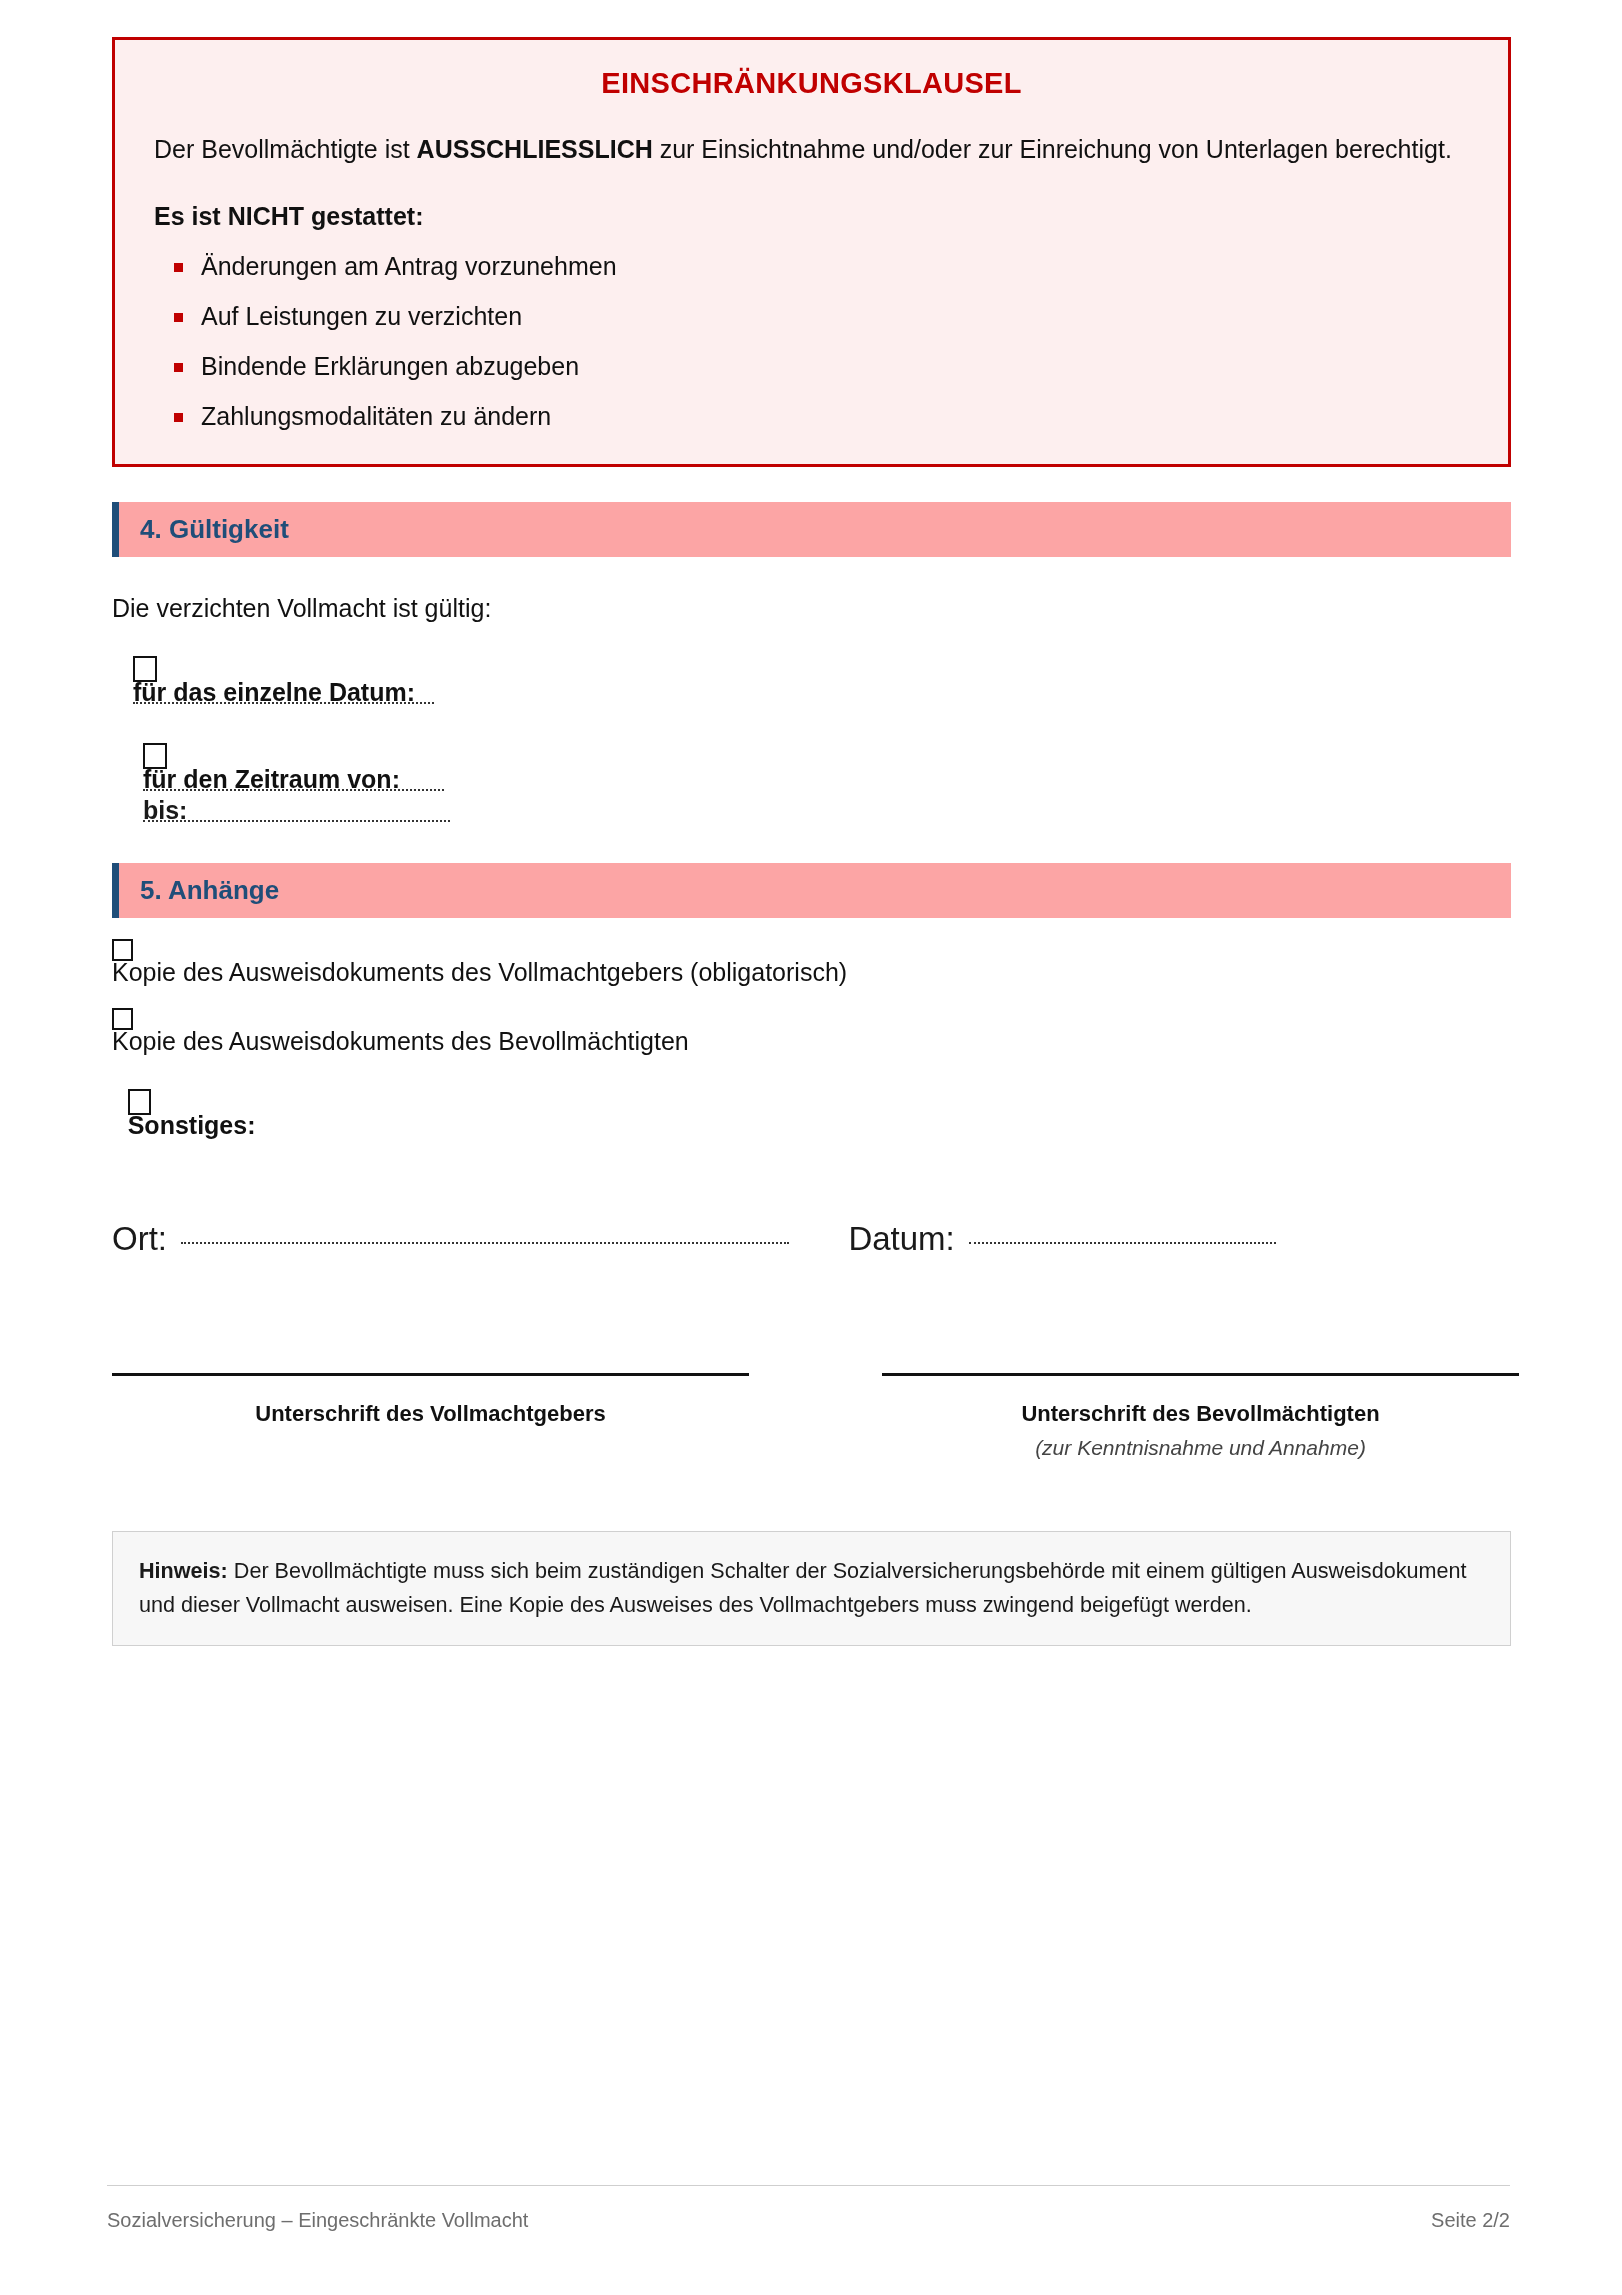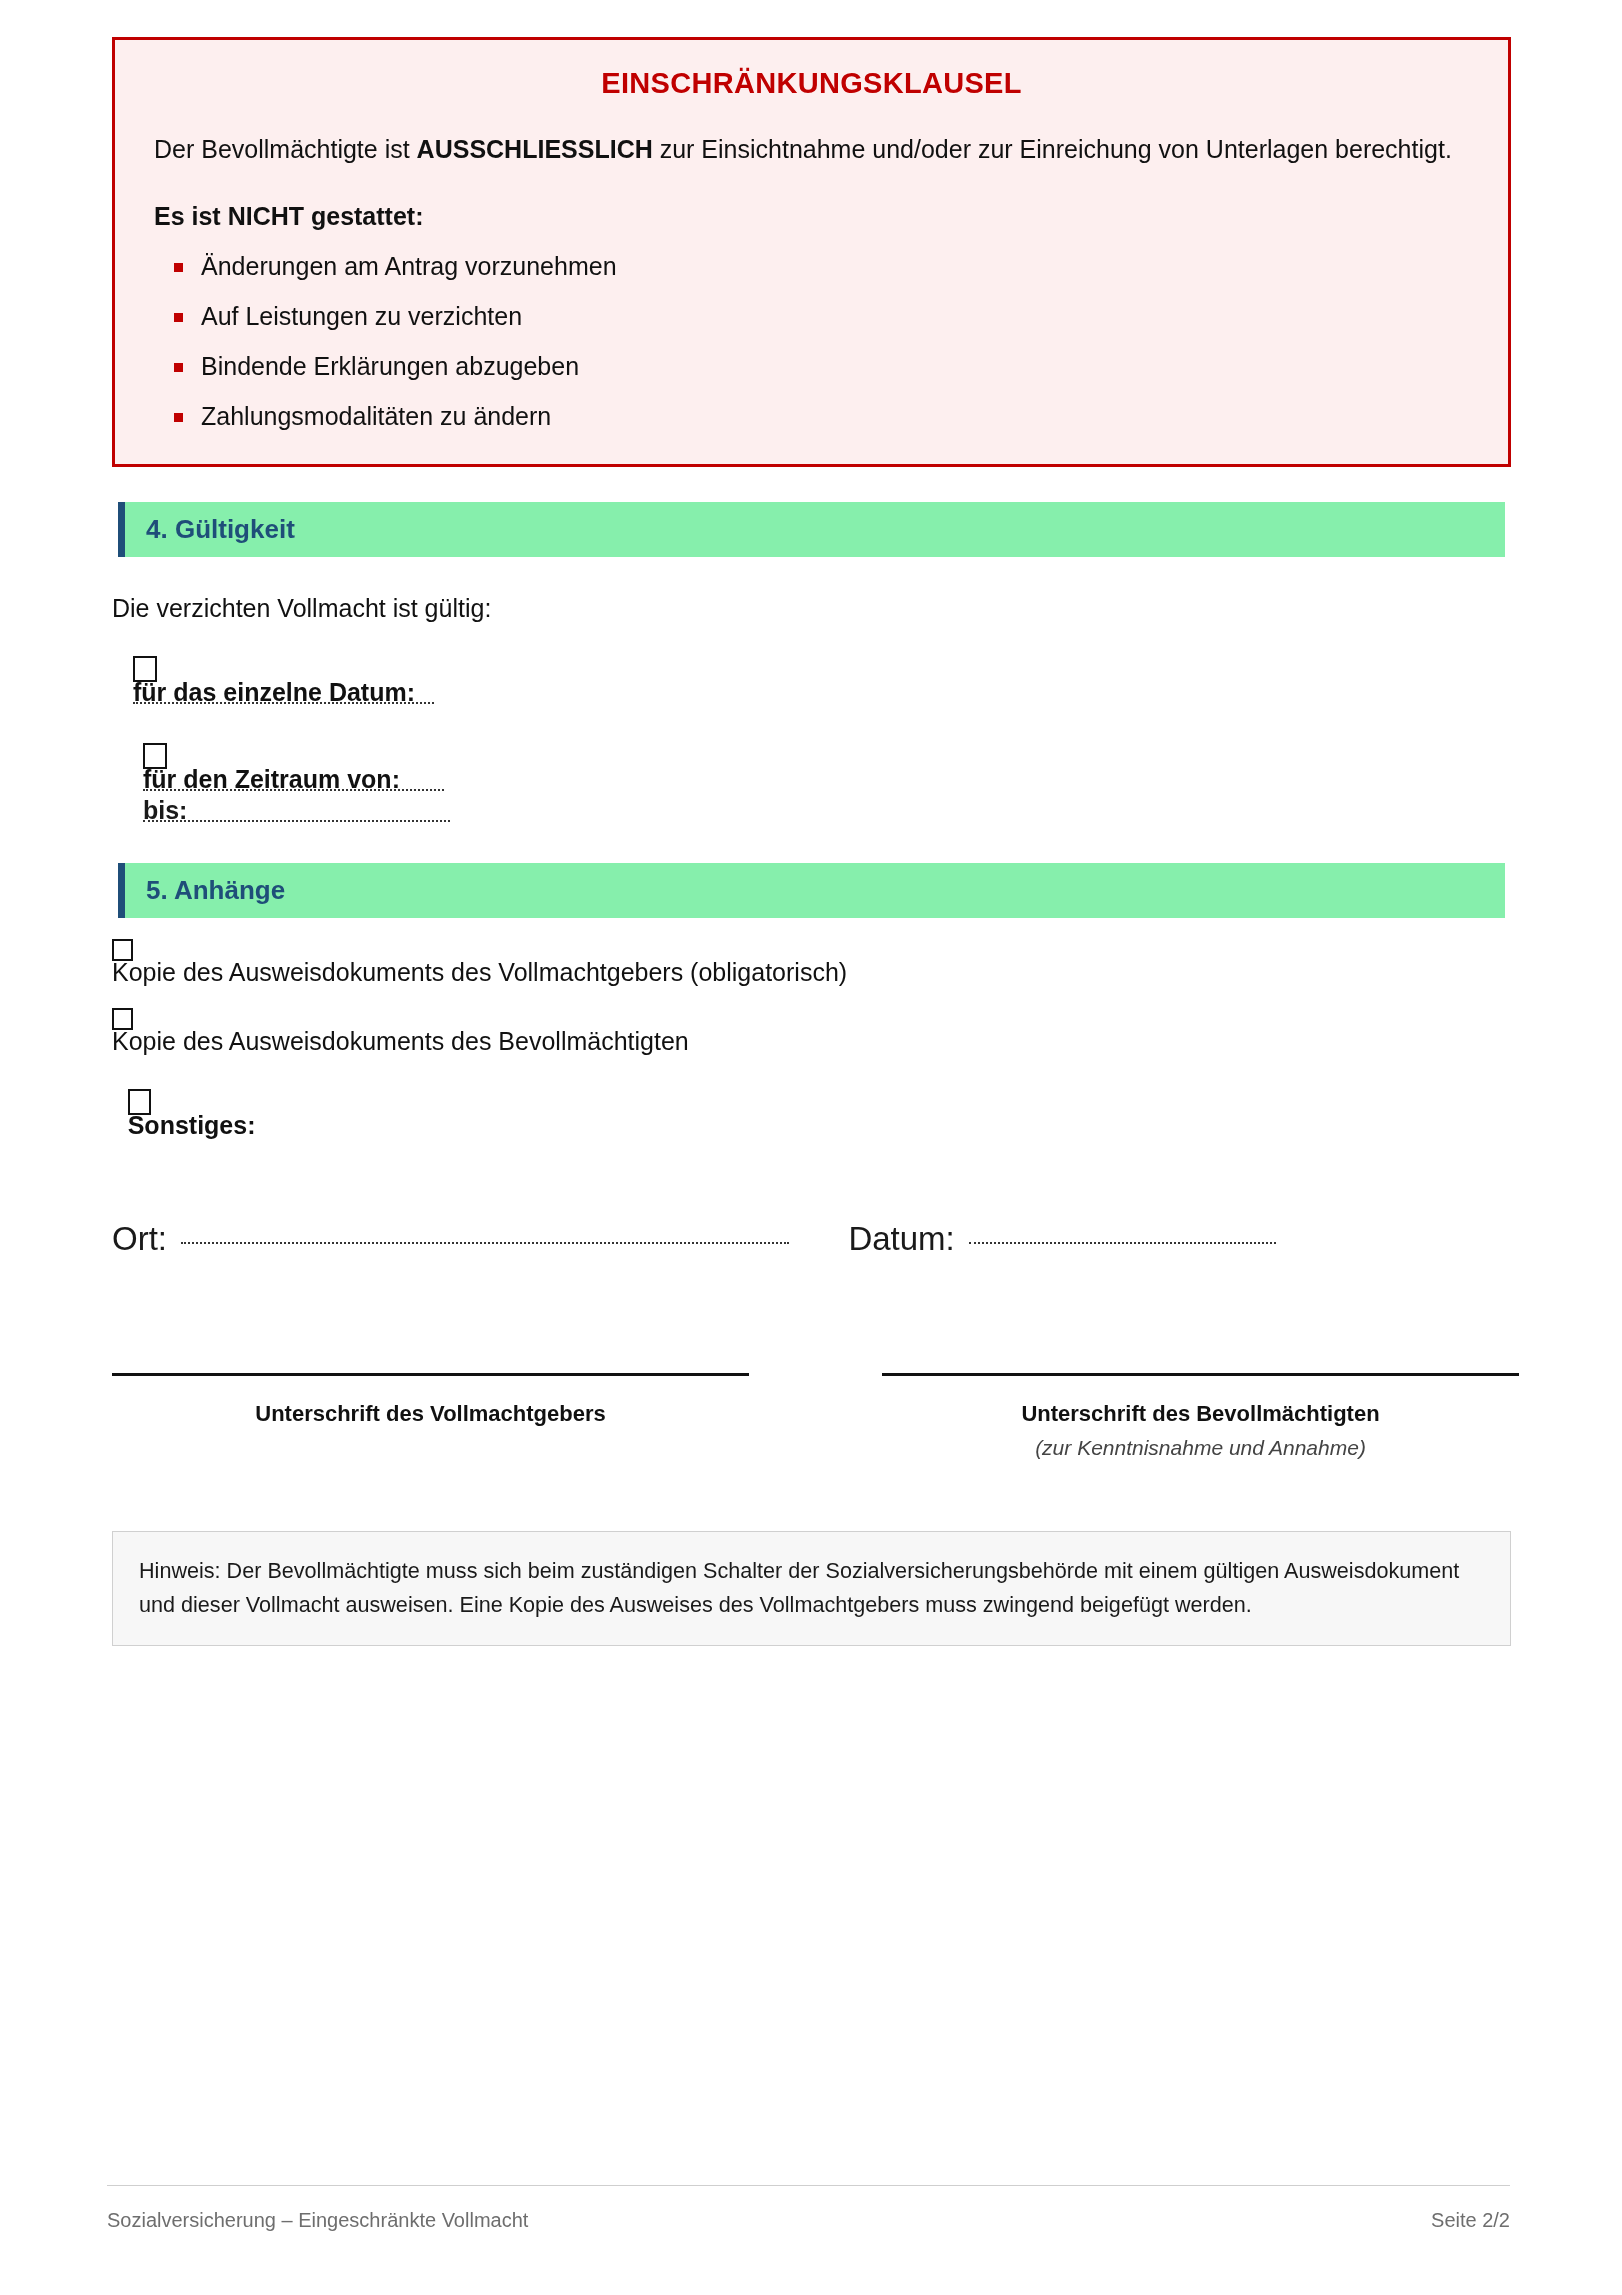--- a/index.html
+++ b/index.html
@@ -82,25 +82,25 @@
     left: -27.5px;
     top: 13px;
     width: 9.2px;
     height: 9.2px;
     background: #C00000;
     display: block;
   }
 
   
   .section-header {
-    background: #86efac;
+    background: #fca5a5;
     border-left: 7.8px solid #1F4E79;
     padding: 13px 0 13px 21px;
     box-sizing: border-box;
-    margin: 6px;
+    margin: 0;
   }
   .section-header .section-title {
     color: #1F4E79;
     font-size: 26px;
     font-weight: bold;
     line-height: 1.1;
   }
   #sec-validity-header { margin-top: 35px; }
   #sec-attachments-header { margin-top: 35px; }
 
@@ -222,21 +222,21 @@
     border: 1.3px solid #D0D0D0;
     padding: 22px 26px 23.5px 26px;
     box-sizing: border-box;
   }
   .hinweis-text {
     font-size: 21.6px;
     line-height: 1.55;
     color: #1a1a1a;
     margin: 0;
   }
-  .hinweis-text b { font-weight: normal; text-align: center; }
+  .hinweis-text b { font-weight: bold; text-align: center; }
 
   
   .footer {
     position: absolute;
     left: 107px;
     right: 112px;
     bottom: 63px;
     border-top: 1.3px solid #CFCFCF;
     padding-top: 23.5px;
     display: flex;

